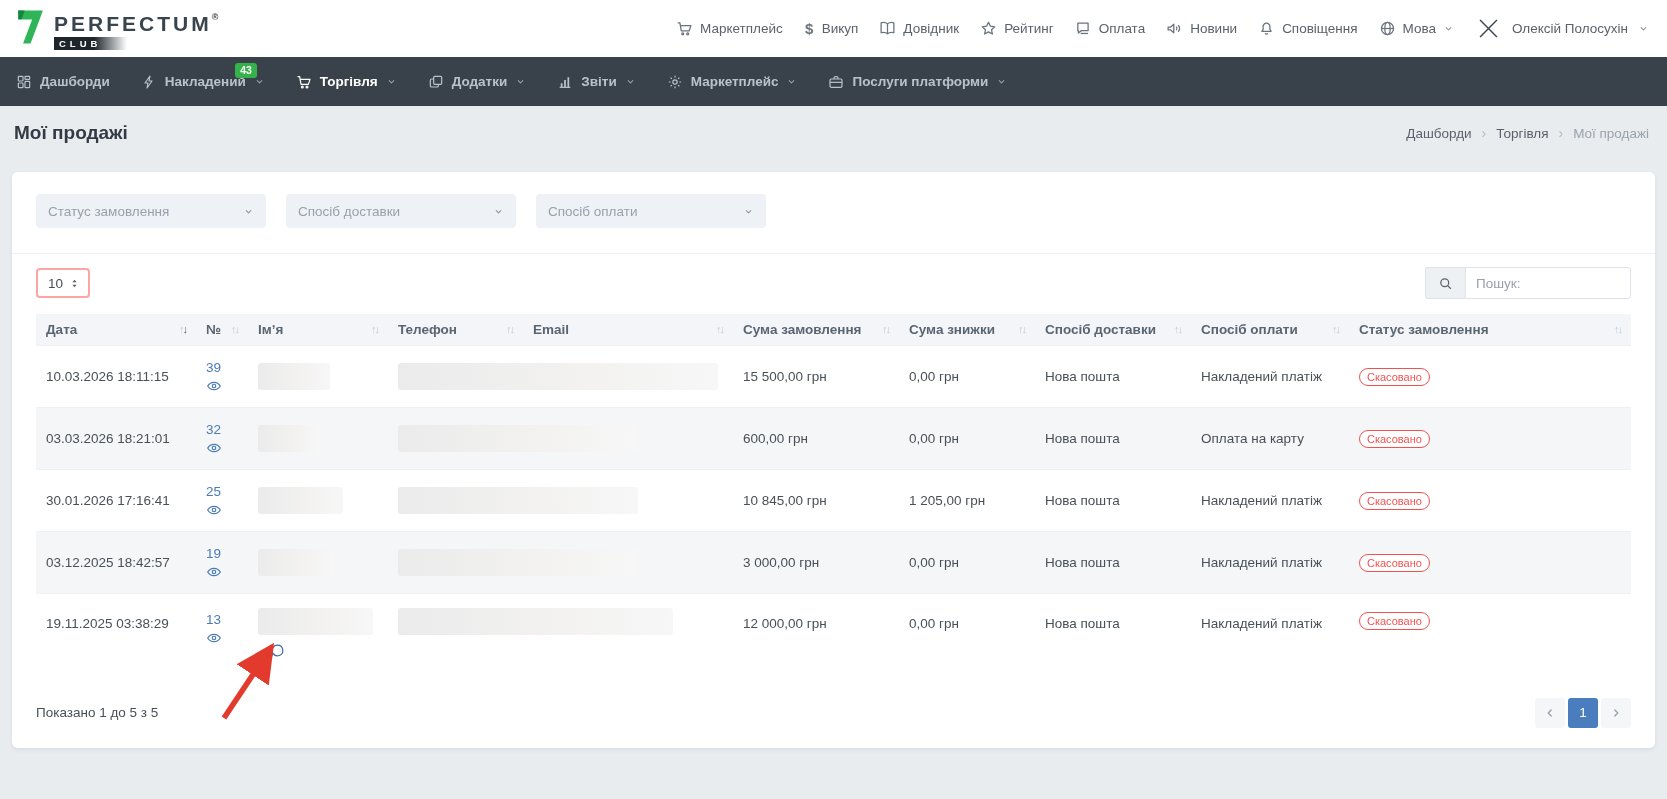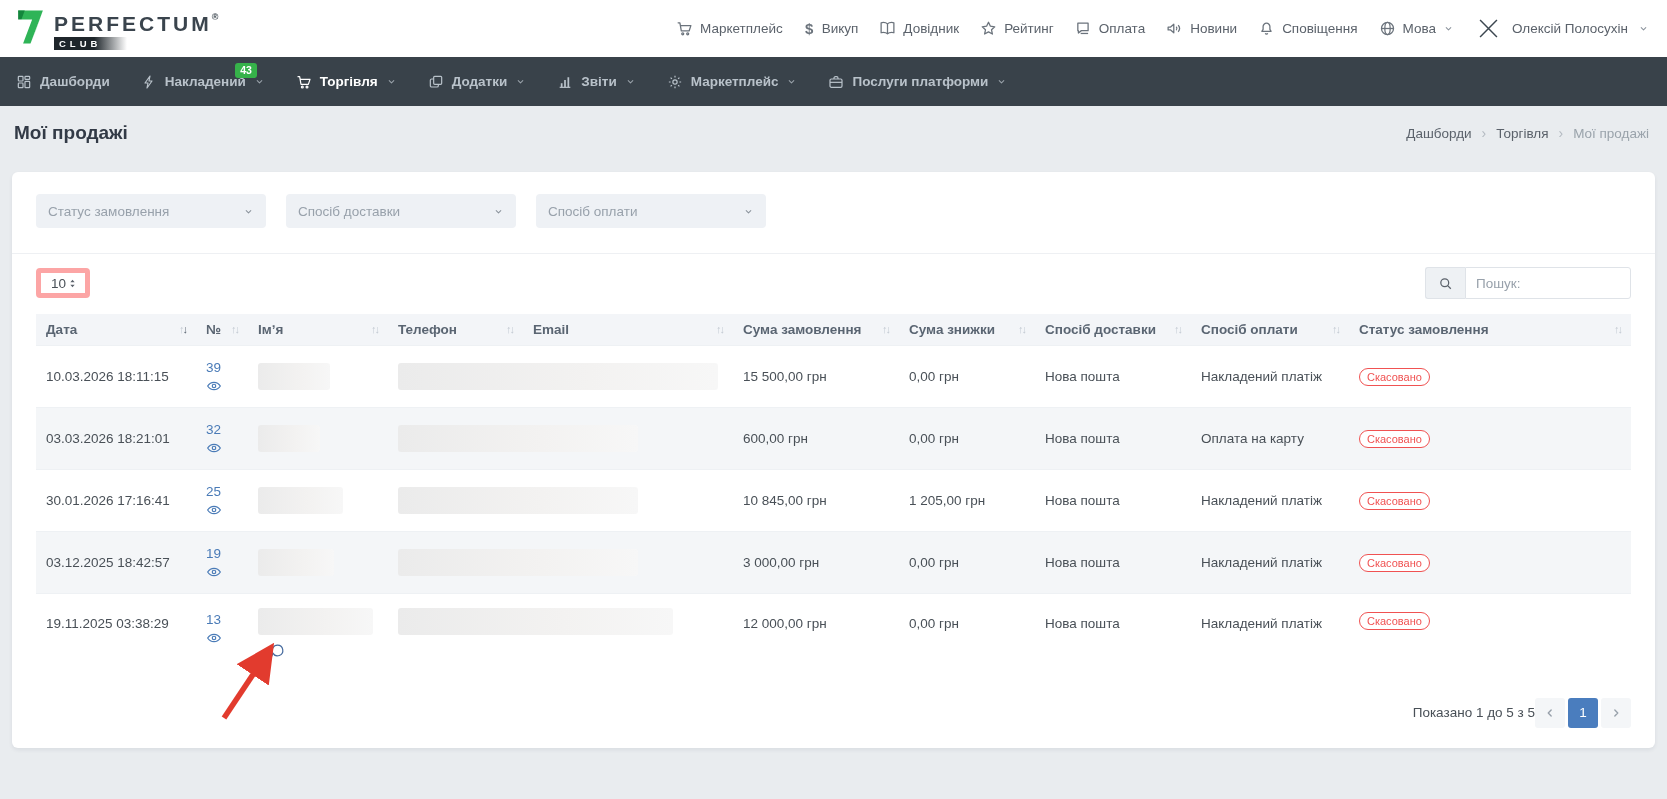--- a/index.html
+++ b/index.html
@@ -44,21 +44,21 @@
   .bc-current { color:#9aa3ab; }
   .bc-link { cursor:pointer; }
   
   .card { margin:0 12px; background:#fff; border-radius:6px;
     box-shadow:0 2px 4px rgba(15,34,58,.07); padding:22px 24px 20px; position:relative; }
   .filters { display:flex; gap:20px; margin-bottom:25px; }
   .filter { width:230px; height:34px; background:#eef1f5; border-radius:4px; cursor:pointer;
     display:flex; align-items:center; justify-content:space-between; padding:0 12px; color:#98a1ab; }
   .controls { border-top:1px solid #eef0f3; margin:0 -24px; padding:13px 24px 15px;
     display:flex; justify-content:space-between; align-items:center; }
-  .length-select { width:54px; height:30px; border:5px solid #fca5a5; border-radius:4px; cursor:pointer;
+  .length-select { width:54px; height:30px; border:2px solid #fca5a5; border-radius:4px; cursor:pointer;
     display:flex; align-items:center; justify-content:space-between; padding:0 7px 0 10px; color:#495057; }
   .length-select .ic { width:13px; height:13px; color:#5b626b; }
   .search-group { display:flex; }
   .search-btn { width:40px; height:32px; background:#eef1f4; border:1px solid #dfe3e8; border-right:none;
     border-radius:3px 0 0 3px; display:flex; align-items:center; justify-content:center; color:#5b626b; cursor:pointer;}
   .search-btn .ic { width:15px; height:15px; }
   .search-input { width:166px; height:32px; border:1px solid #dfe3e8; border-radius:0 3px 3px 0;
     padding:0 10px; font:inherit; color:#495057; outline:none; }
   .search-input::placeholder { color:#98a1ab; }
   
@@ -74,21 +74,21 @@
   .eye-btn { display:block; width:16px; height:16px; color:#4a7bb7; cursor:pointer; }
   .eye-btn .ic { width:16px; height:16px; }
   .blob { height:27px; border-radius:3px;
     background:linear-gradient(90deg,#ebebeb 0%,#f3f2f1 60%,#f7f7f7 100%); filter:blur(.6px); }
   .blob.short { margin-bottom:4px; }
   .bubble-btn { display:inline-block; width:15px; height:15px; color:#44699d; cursor:pointer; margin:4px 0 0 12px;}
   .bubble-btn .ic { width:15px; height:15px; }
   .status-badge { display:inline-block; border:1px solid #f05252; color:#f05252; background:#fff;
     font-size:11px; padding:2px 7px; border-radius:10px; white-space:nowrap; }
   
-  .table-footer { display:flex; justify-content:flex-end; align-items:center; padding-top:24px; }
+  .table-footer { display:flex; justify-content:space-between; align-items:center; padding-top:24px; }
   .pager { display:flex; gap:3px; }
   .pager-btn { width:30px; height:30px; border-radius:3px; background:#f4f6f8; color:#98a1ab;
     display:flex; align-items:center; justify-content:center; cursor:pointer; }
   .pager-btn .ic { width:14px; height:14px; }
   .pager-num { background:#4a7dbe; color:#fff; }
   
   .arrow-overlay { position:absolute; left:208px; top:626px; pointer-events:none; }
 </style>
 </head>
 <body>

